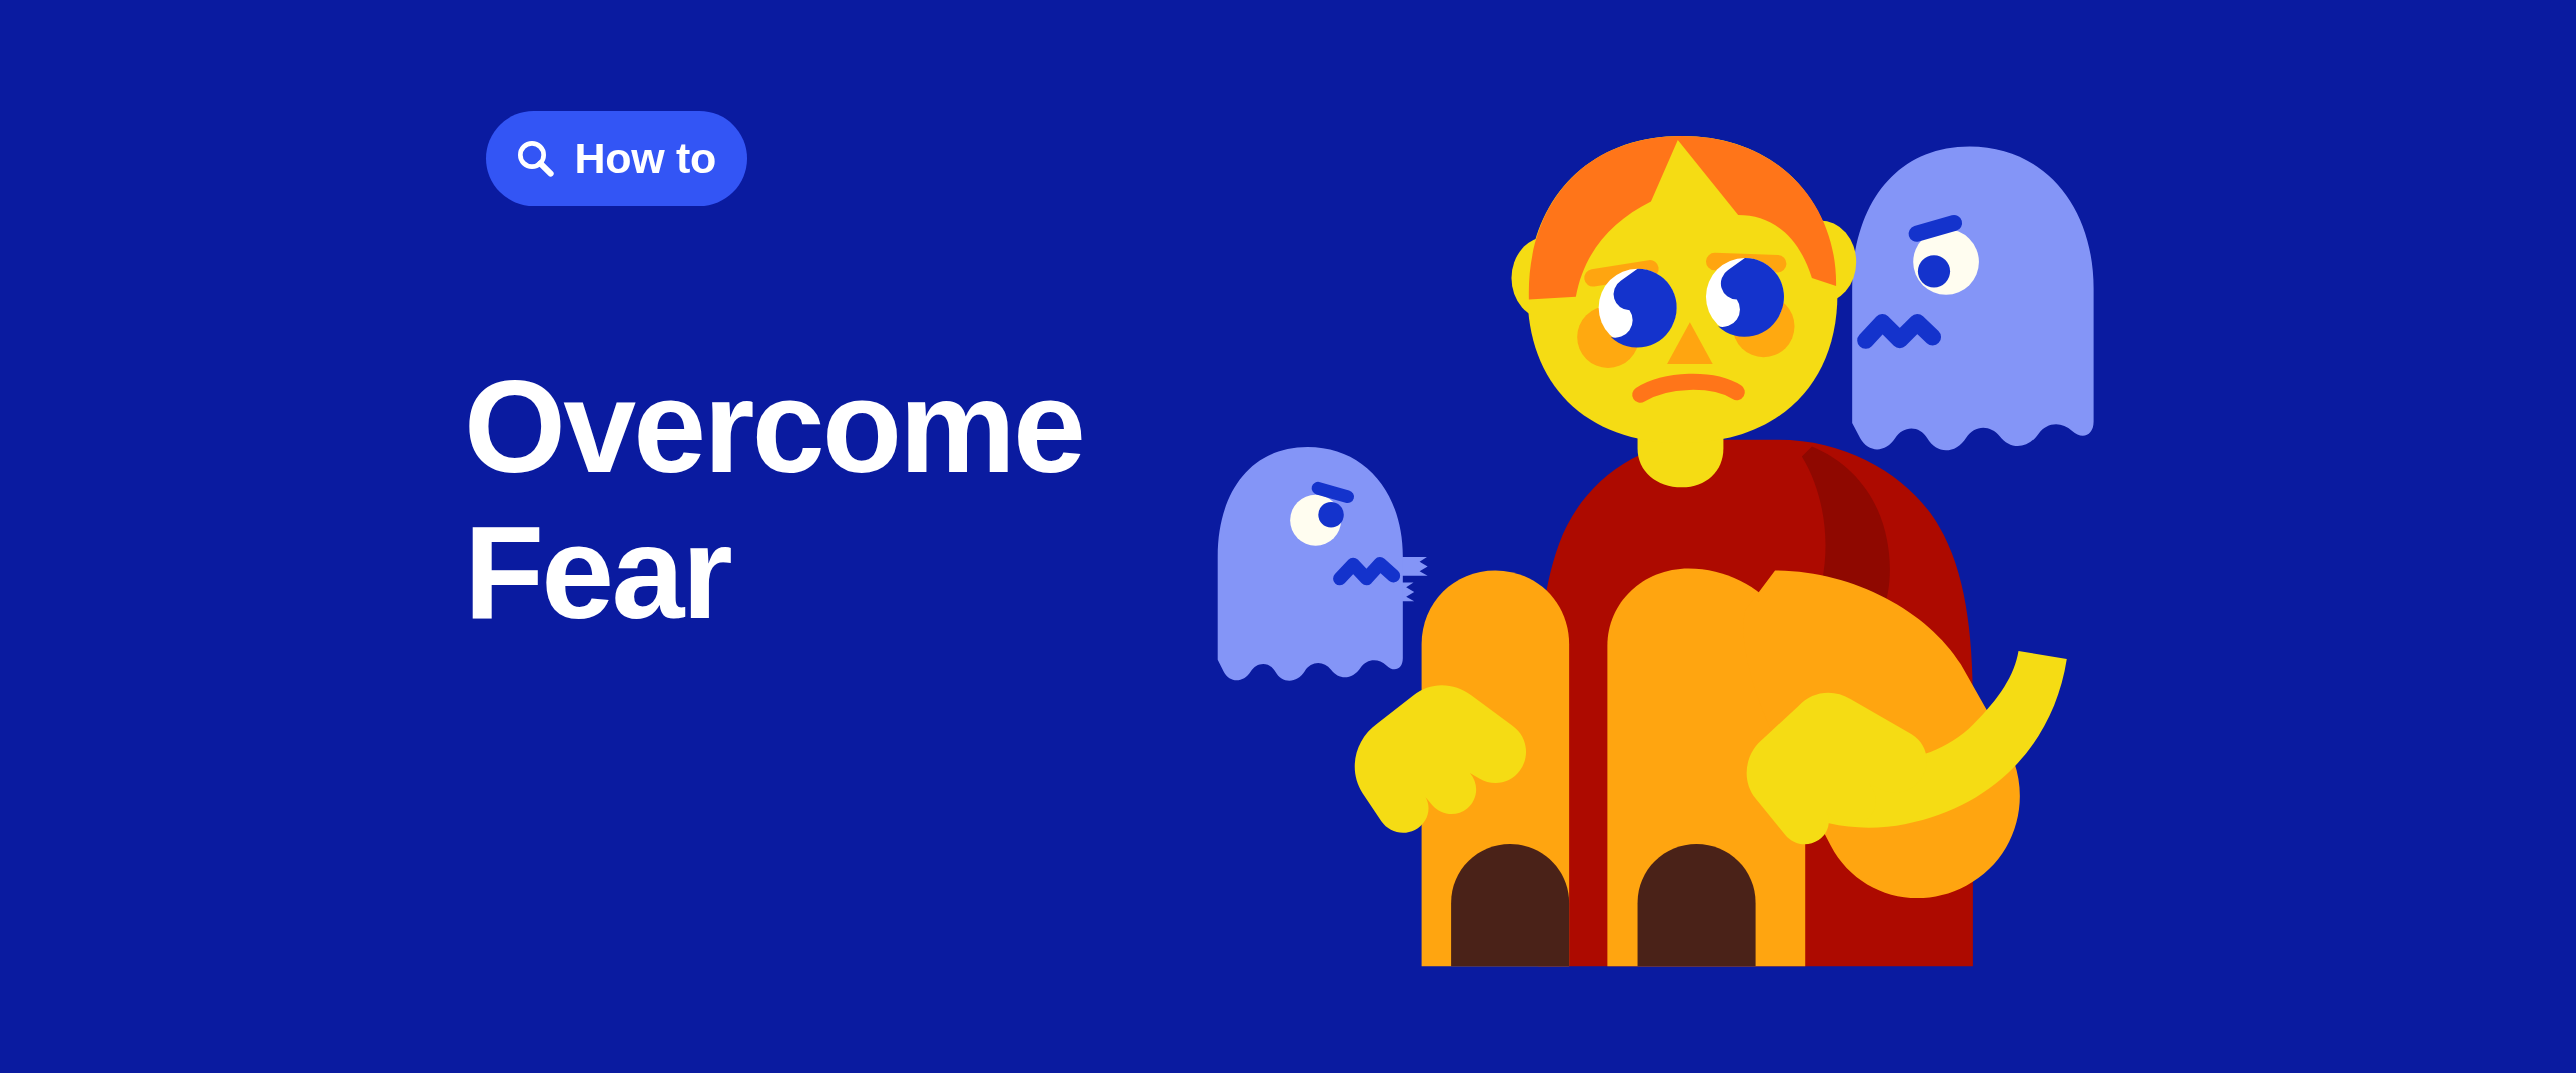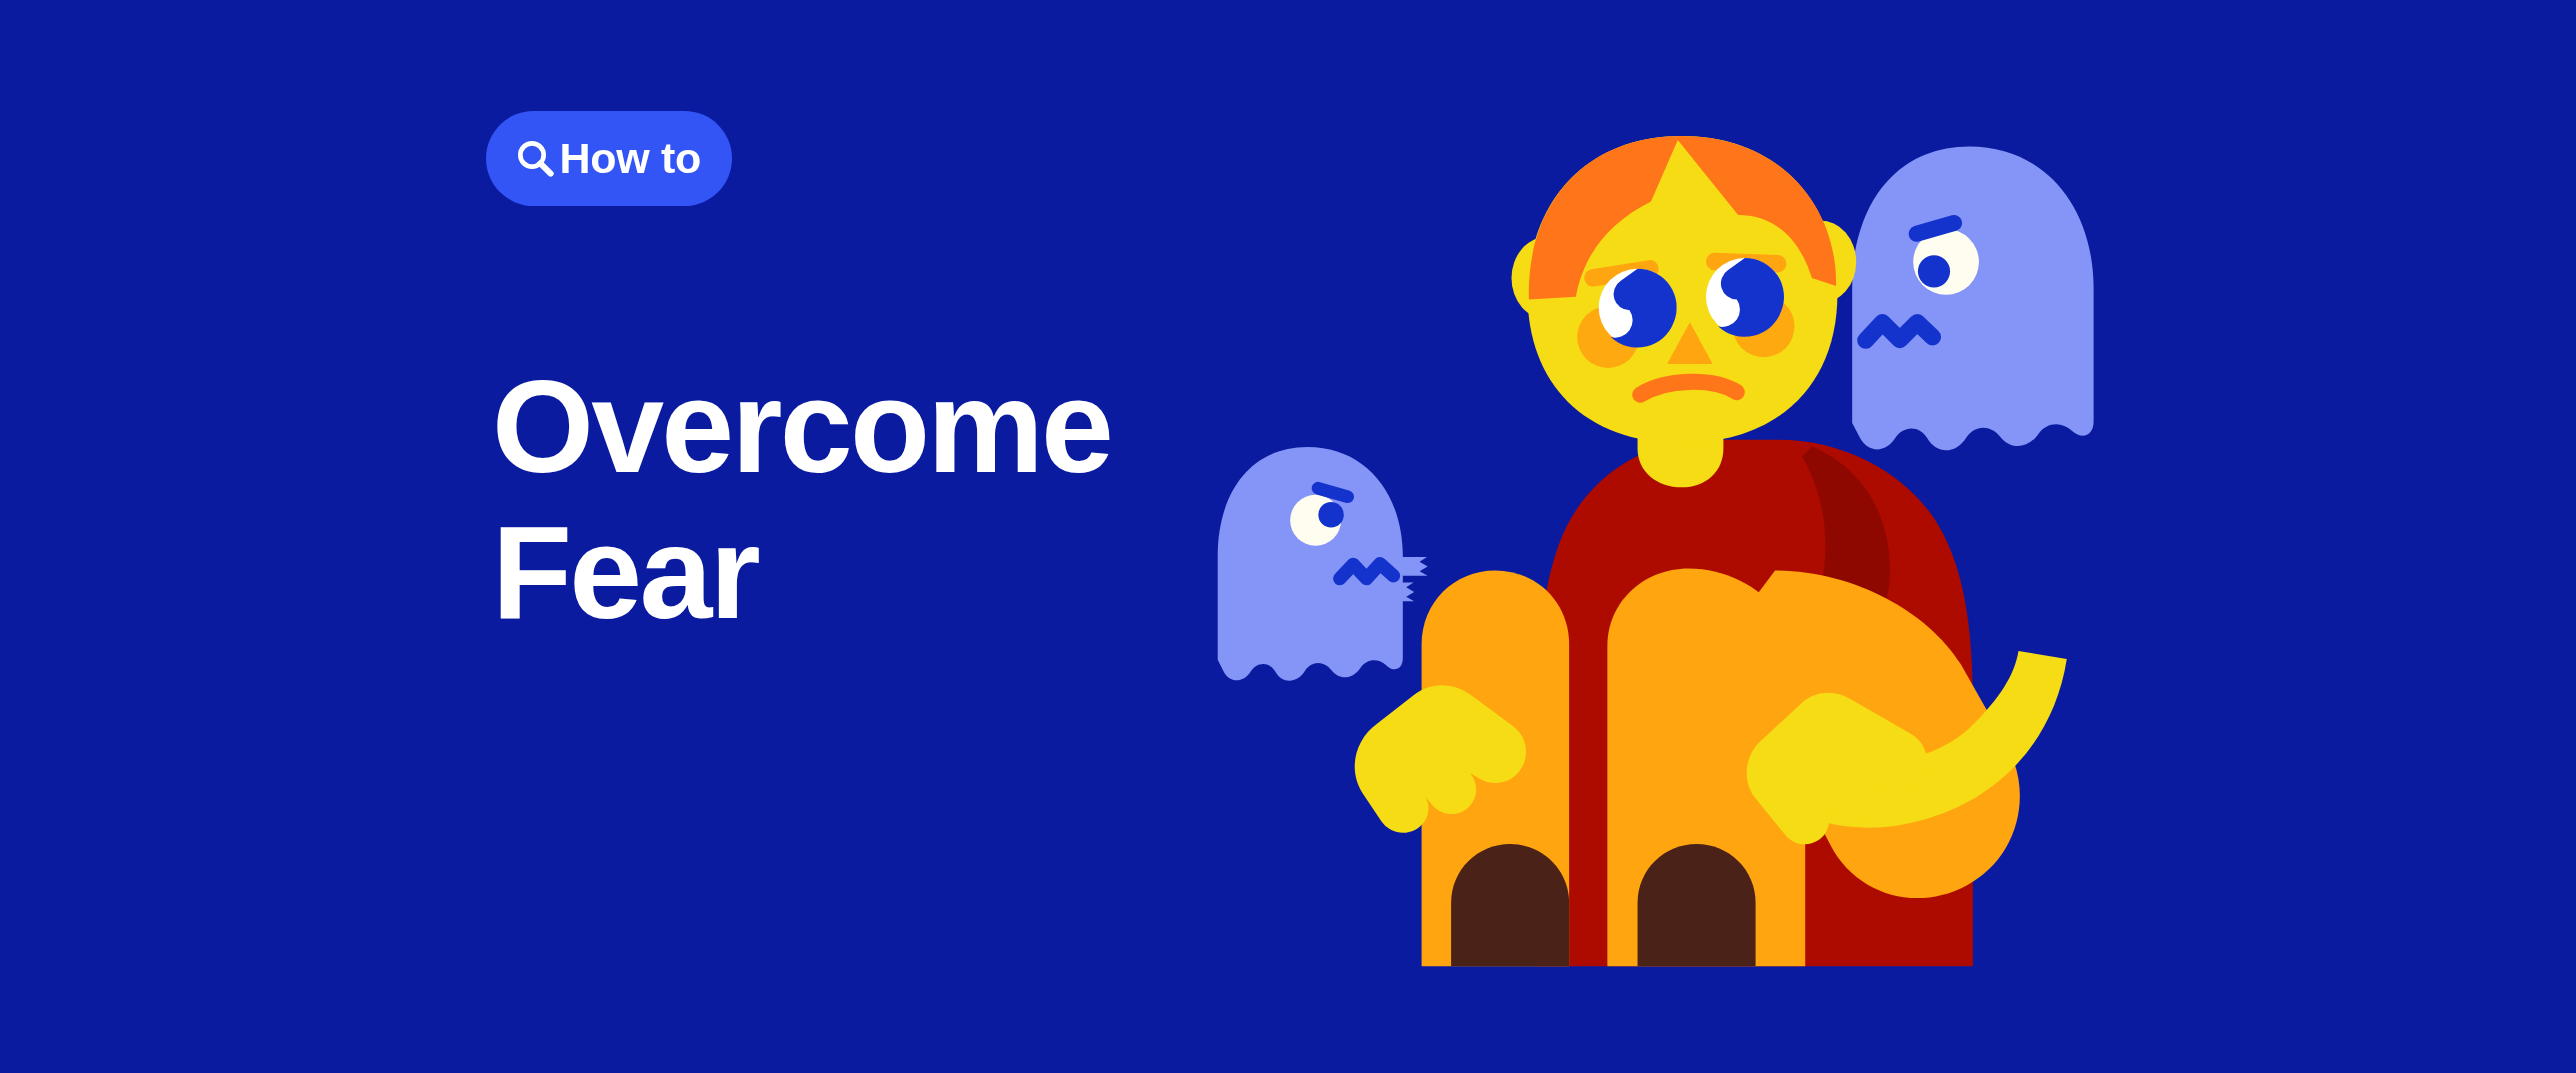--- a/index.html
+++ b/index.html
@@ -21,37 +21,37 @@
     position: absolute;
     left: 486px;
     top: 111px;
     height: 95px;
     padding: 0 31px 0 29.5px;
     box-sizing: border-box;
     border-radius: 48px;
     background: #3355f5;
     display: flex;
     align-items: center;
-    gap: 4px;
+    gap: 19px;
     cursor: pointer;
   }
   #badge-icon { display: block; width: 40px; height: 40px; flex: 0 0 auto; }
   #badge-label {
     color: #ffffff;
     font-size: 43px;
     font-weight: bold;
     letter-spacing: -0.3px;
     line-height: 1;
     white-space: nowrap;
   }
 
   
   #headline {
     position: absolute;
-    left: 492px;
+    left: 464px;
     top: 266px;
     color: #ffffff;
     font-size: 131px;
     font-weight: bold;
     line-height: 146px;
     letter-spacing: -2.7px;
     white-space: pre;
   }
 
   

